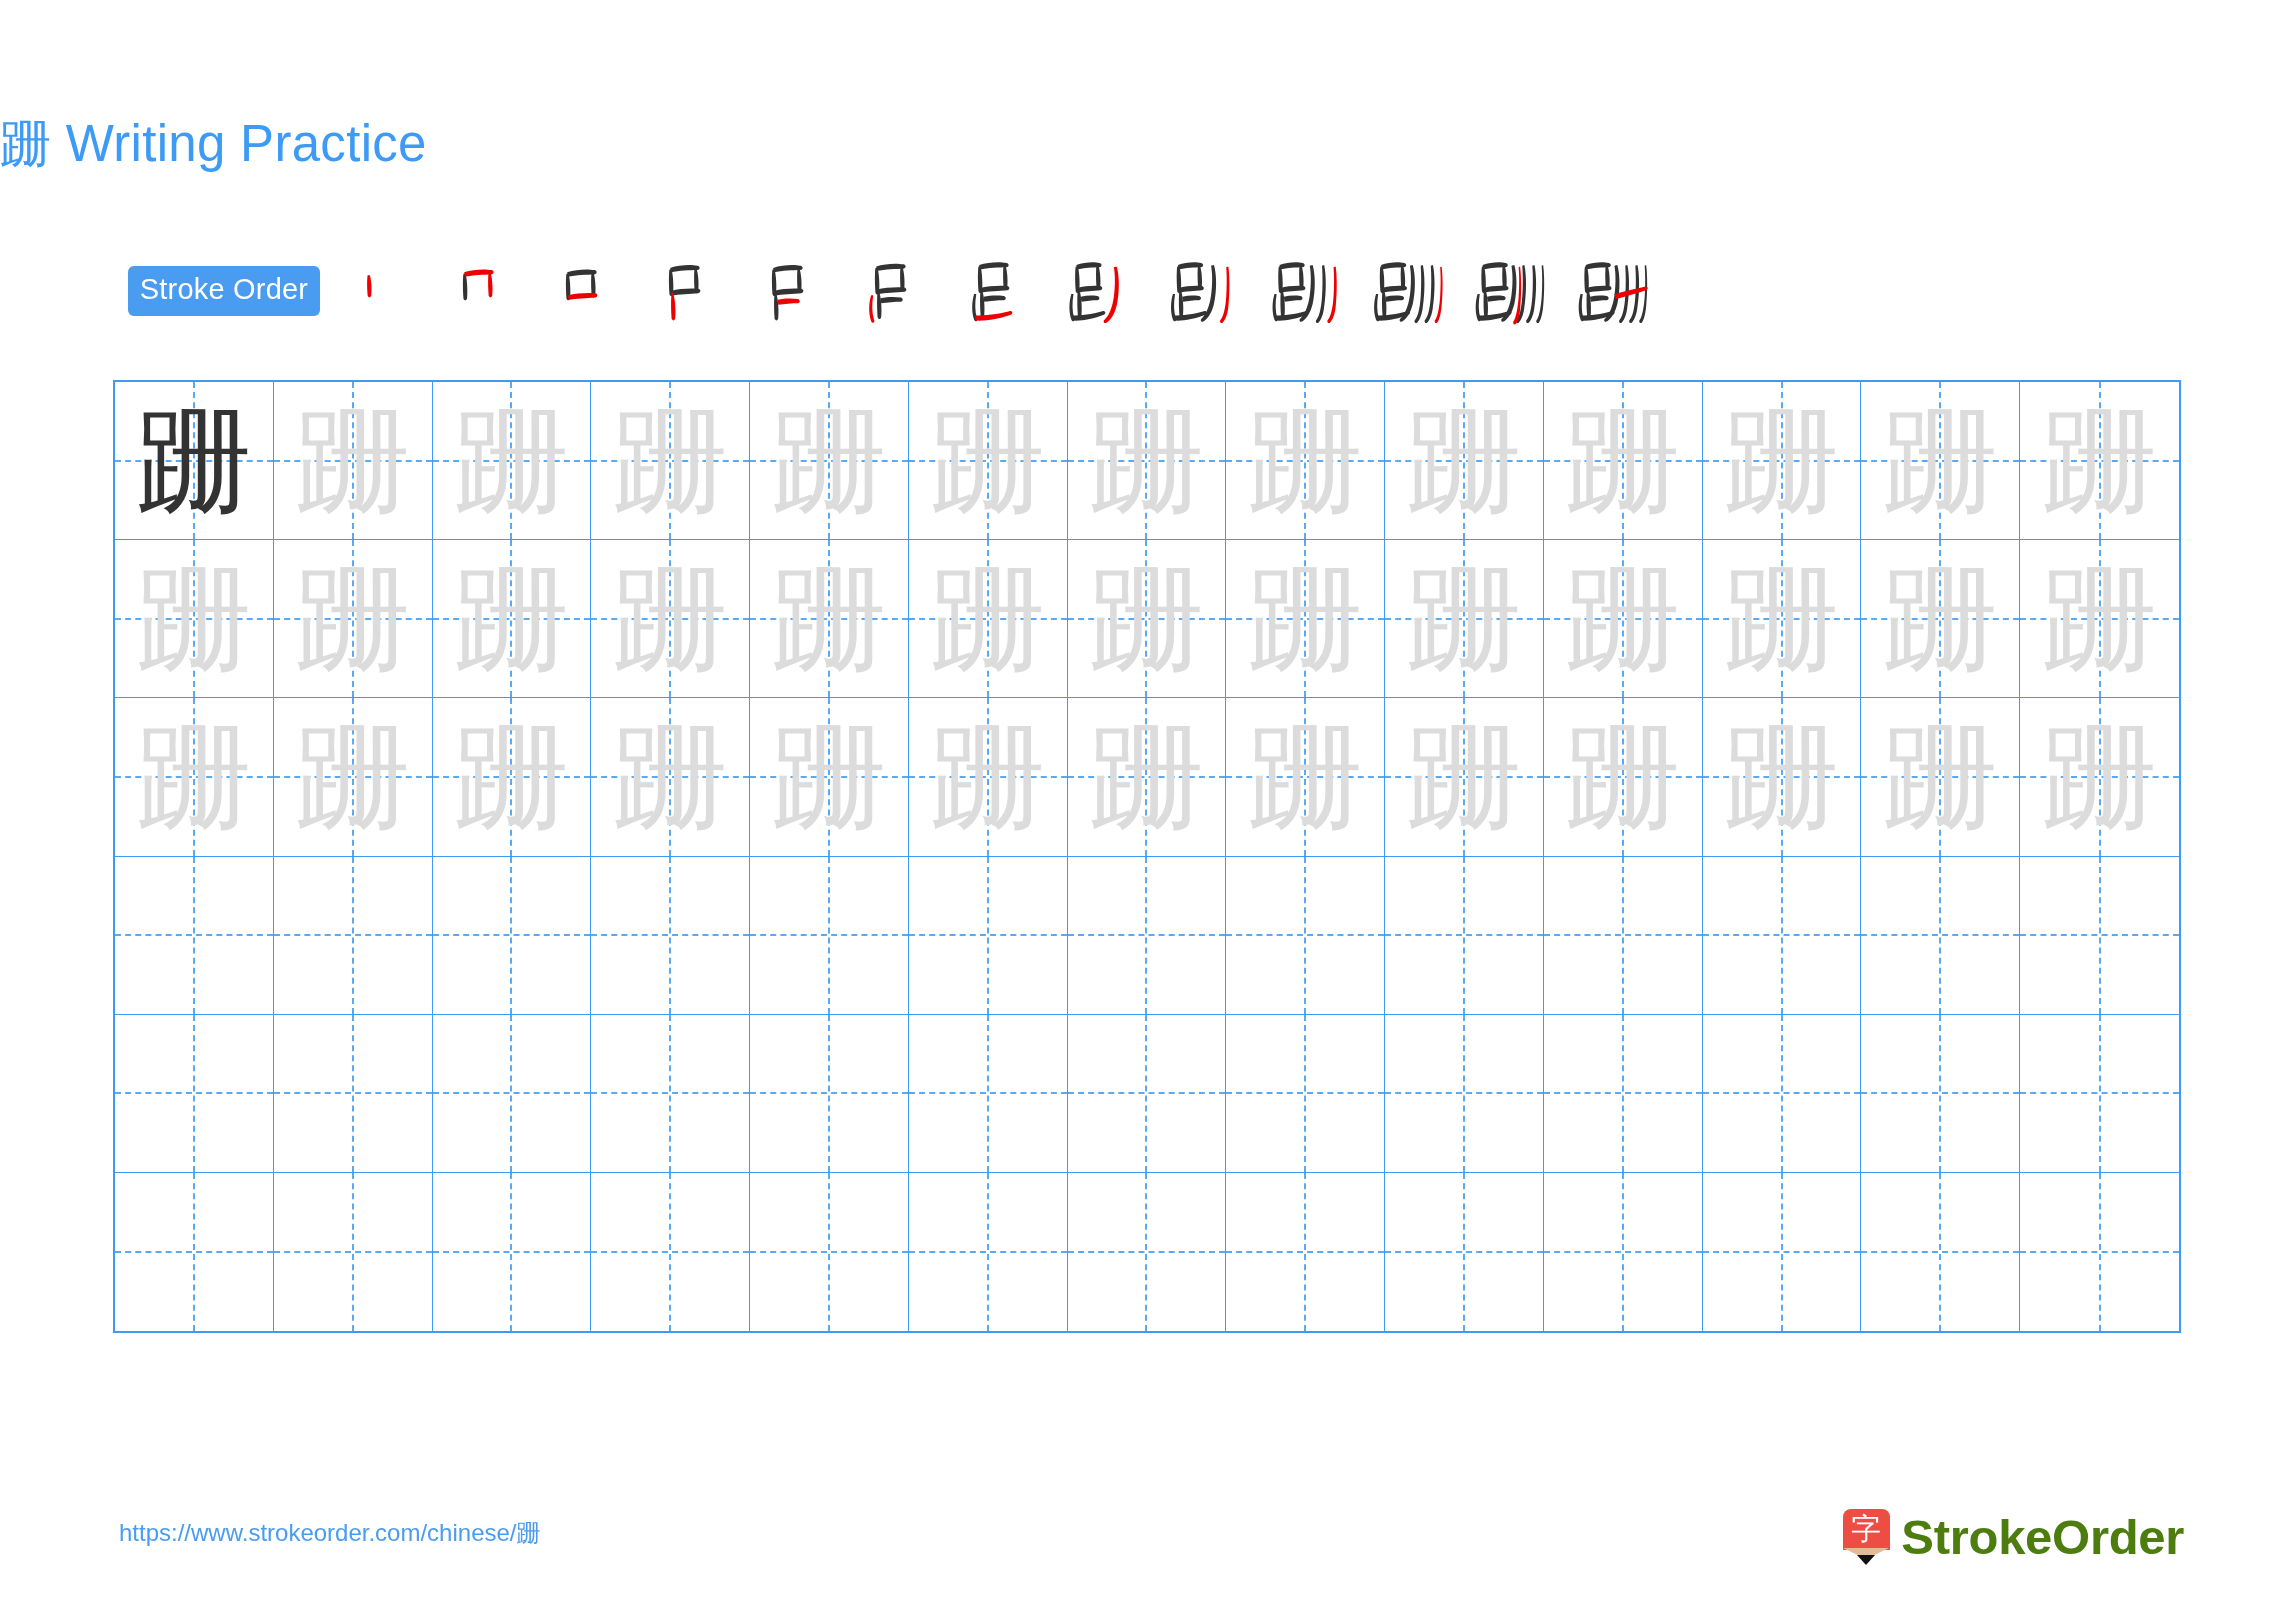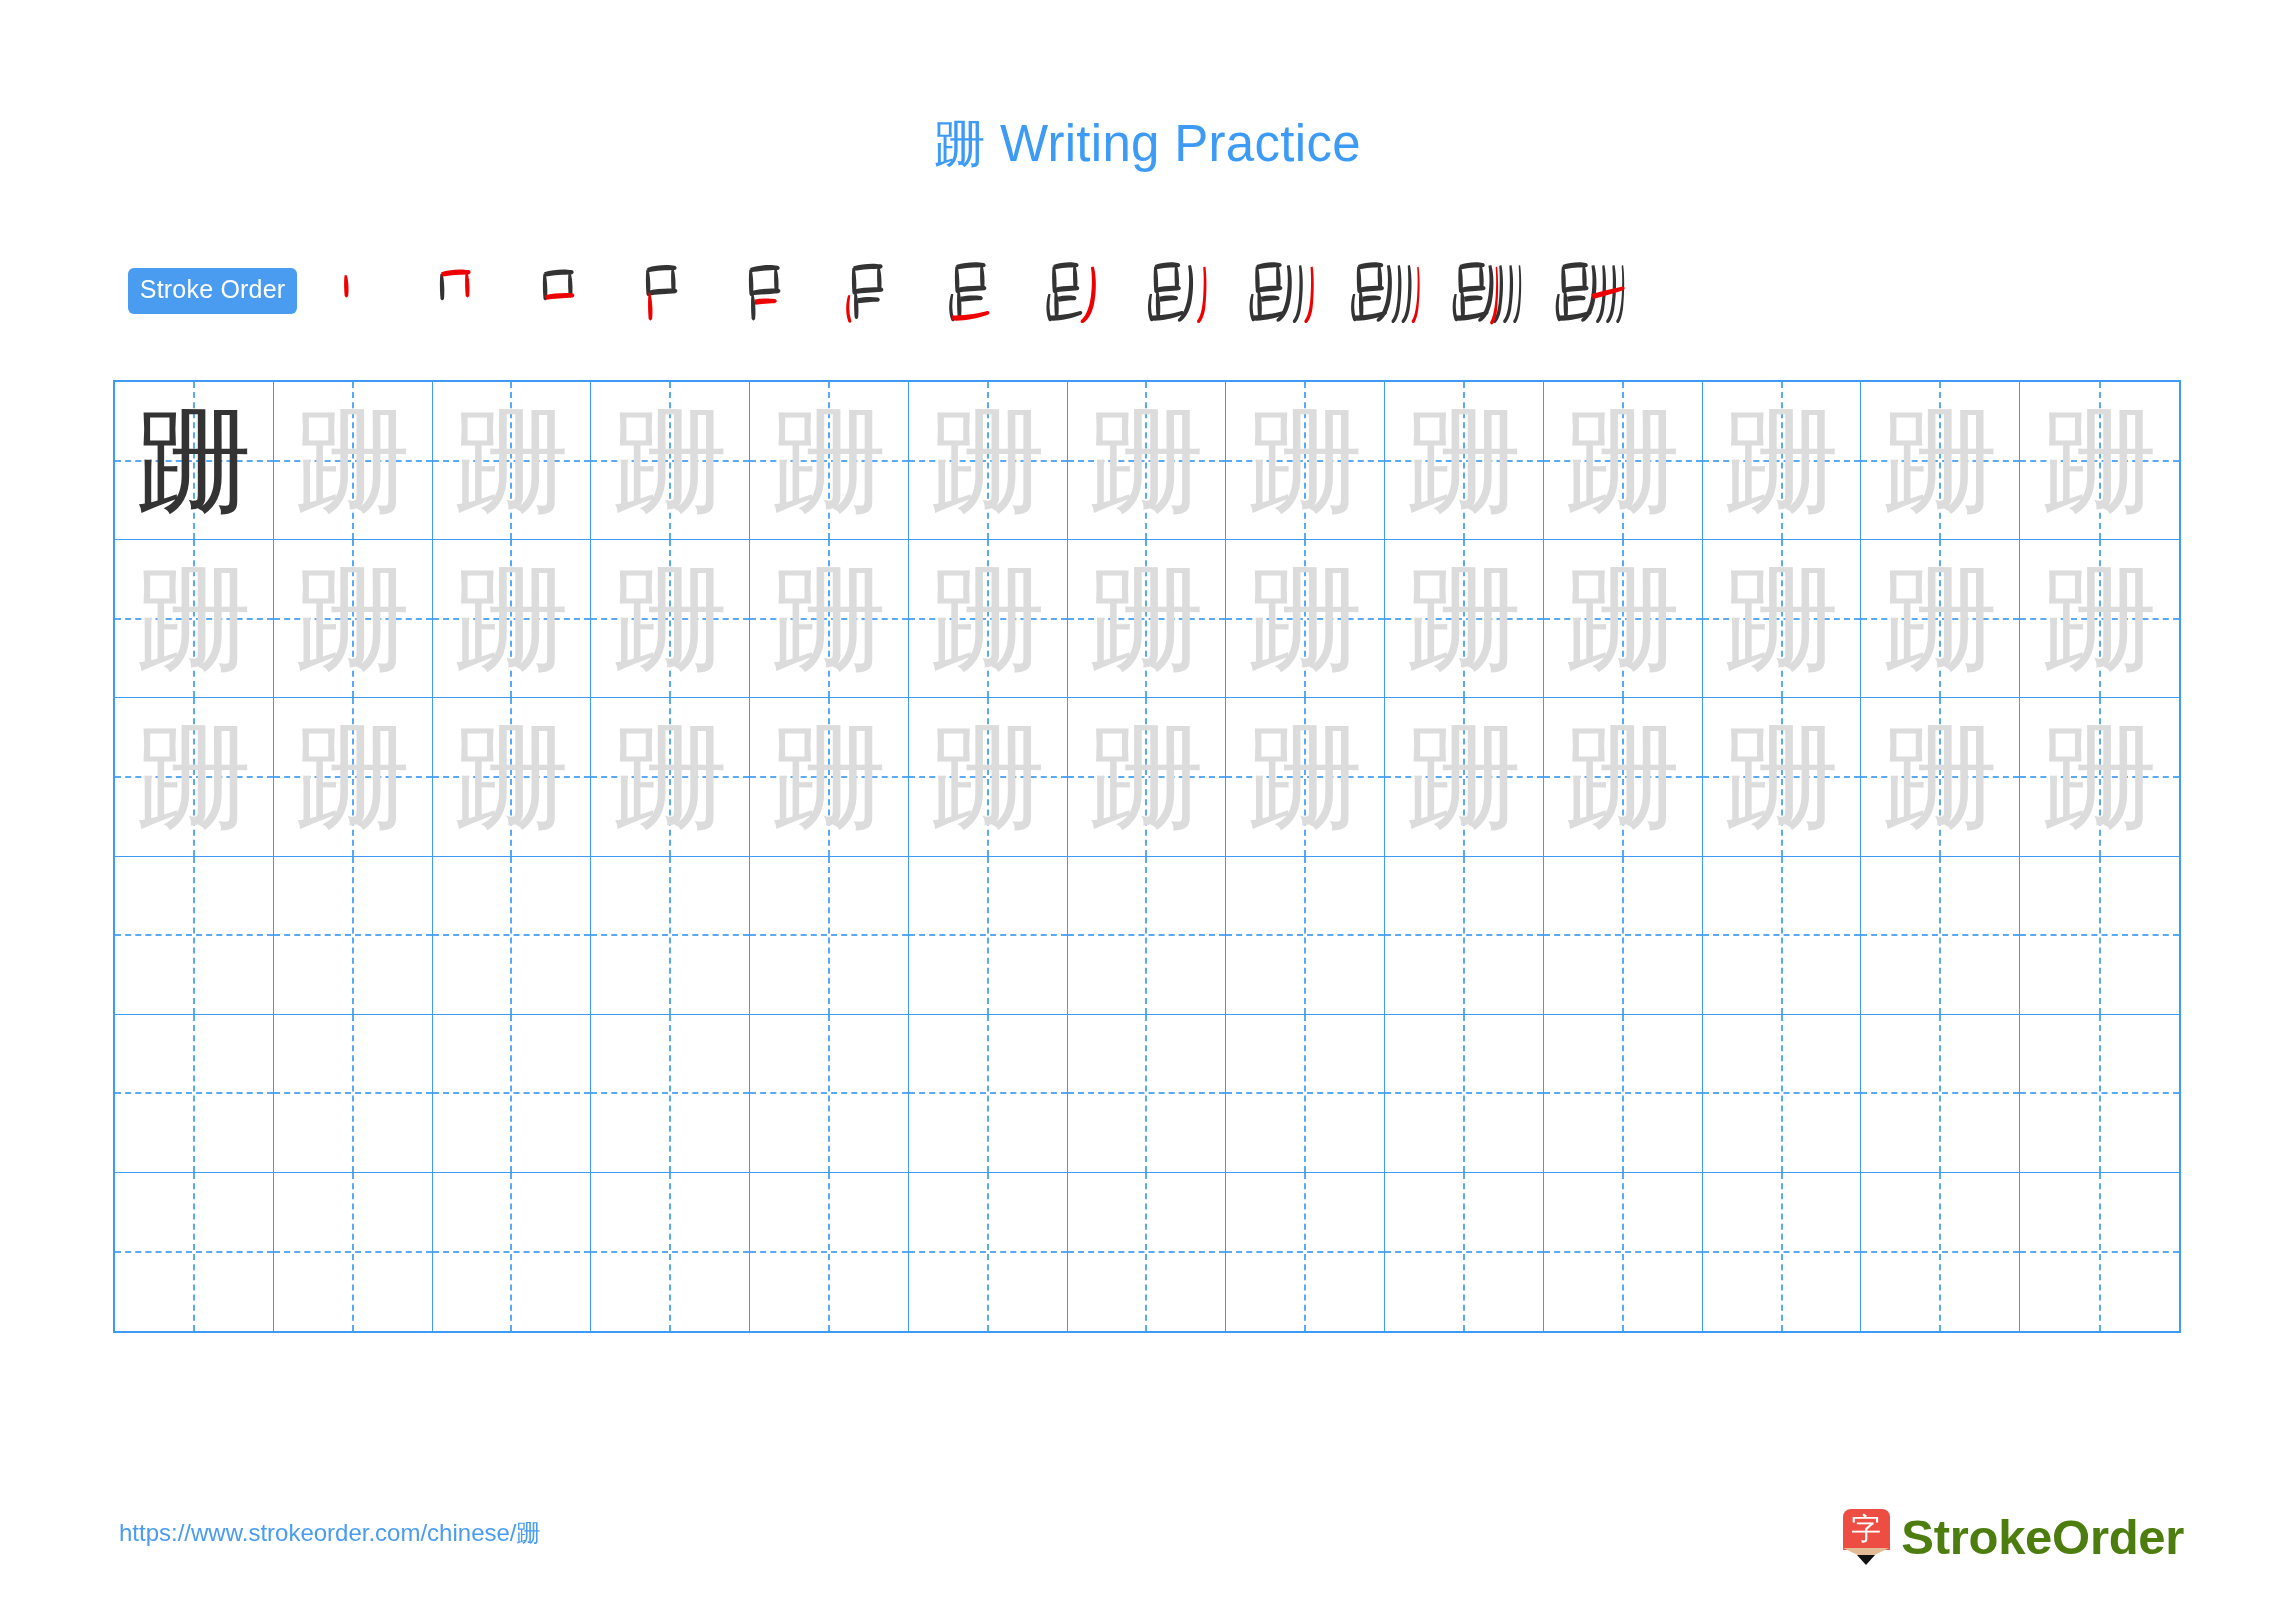--- a/index.html
+++ b/index.html
@@ -14,21 +14,21 @@
     font-family: "Liberation Sans", sans-serif;
     overflow: hidden;
   }
 
   
   .page-title {
     position: absolute;
     top: 110px;
     left: 0;
     width: 2295px;
-    text-align: center;
+    text-align: left;
     font-size: 51px;
     font-weight: 400;
     color: #3d9bf5;
     letter-spacing: 0.3px;
     white-space: nowrap;
   }
   .page-title .title-char {
     font-family: "DejaVu Sans", sans-serif;
   }
 
@@ -39,21 +39,21 @@
     left: 128px;
     width: 2061px;
     height: 72px;
     display: flex;
     align-items: center;
   }
   .stroke-order-badge {
     flex: 0 0 auto;
     background: #4a9cf0;
     color: #ffffff;
-    font-size: 25px;
+    font-size: 29px;
     line-height: 1;
     padding: 9.2px 11.8px 11.8px 11.8px;
     border-radius: 5.9px;
     white-space: nowrap;
     letter-spacing: 0.2px;
   }
   .stroke-steps {
     flex: 1 1 auto;
     display: flex;
     align-items: flex-end;

